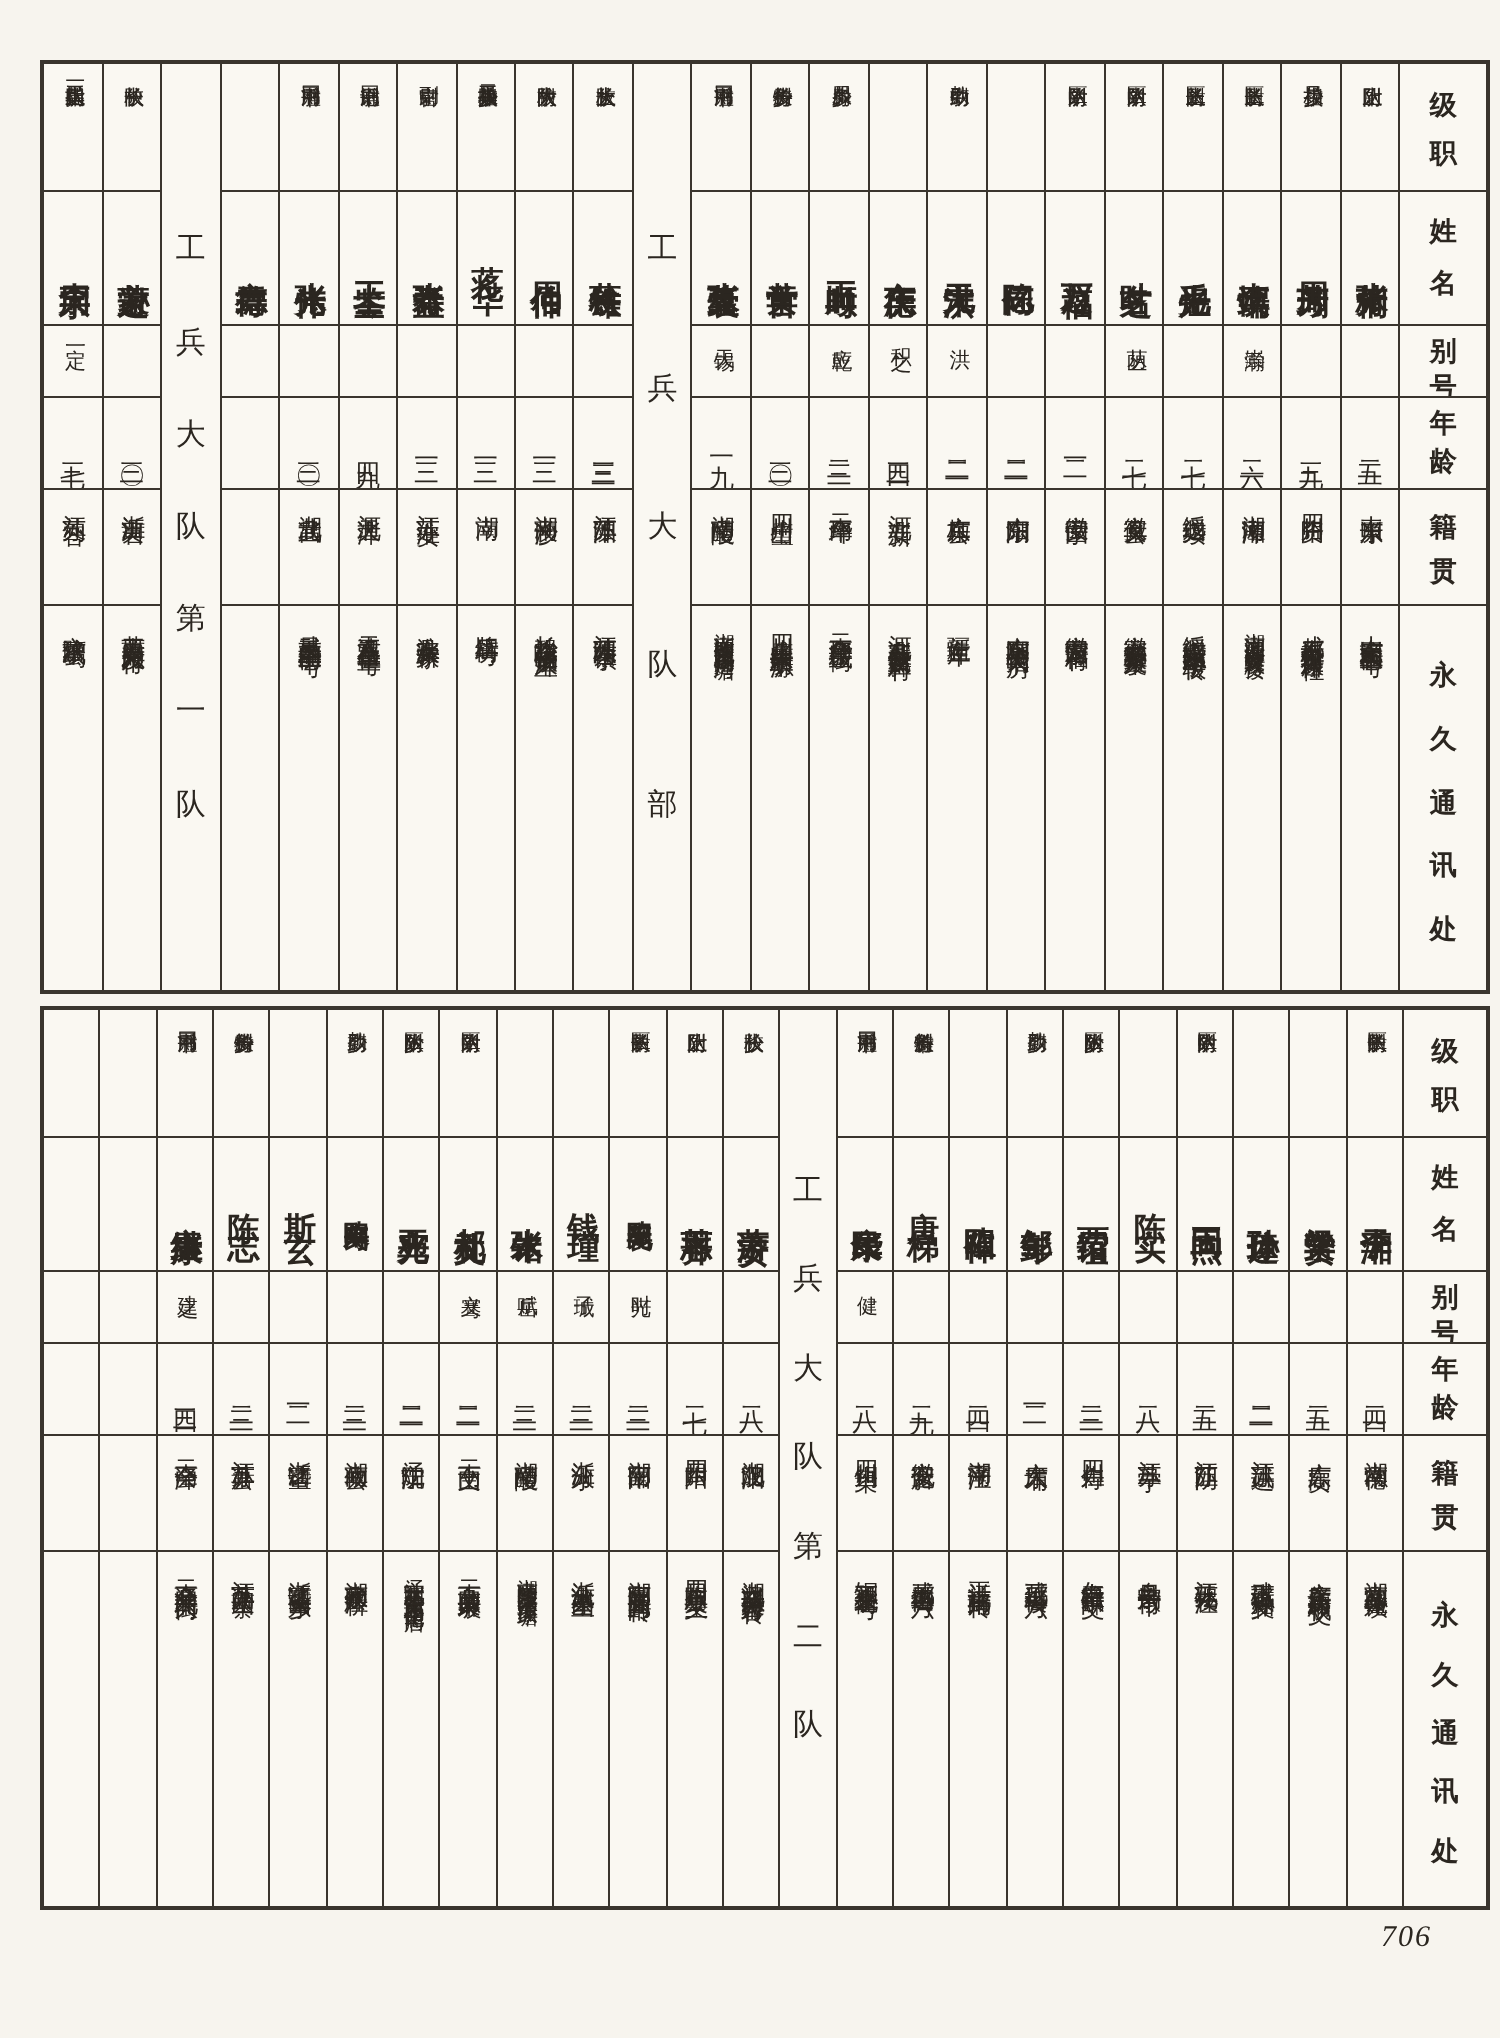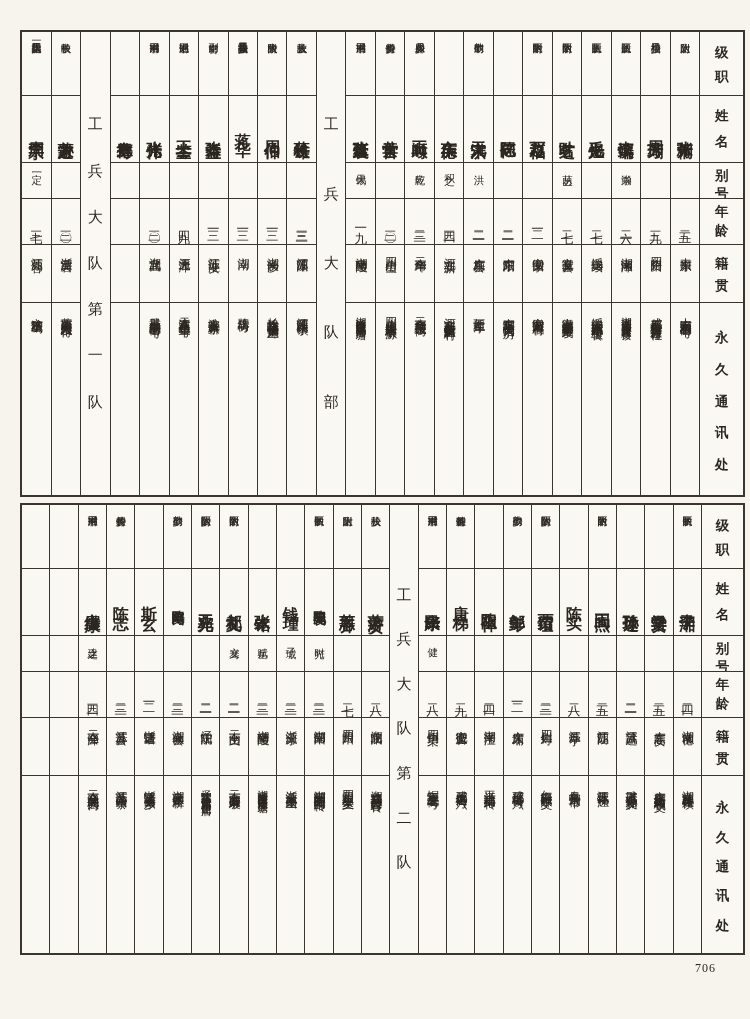--- a/index.html
+++ b/index.html
@@ -46,21 +46,21 @@
     height:92%;width:100%;font-size:13.5px;margin:auto;
   }
   .group{flex:1;align-items:center;}
   .glabel{
     display:flex;flex-direction:column;justify-content:space-between;align-items:center;
     height:64%;margin:auto;font-size:15px;width:100%;
   }
   .ch{display:block;}
   .page-number{
     position:absolute;top:961px;right:34px;
-    font-size:12px;letter-spacing:1px;color:#2b2620;
+    font-size:15px;letter-spacing:1px;color:#2b2620;font-style:italic;
   }
 </style>
 </head>
 <body>
 
 <div class="page">
   <div class="roster-table" id="table-top">
       <div class="col header-col">
         <div class="cell head rank">
           <div class="hlabel">

